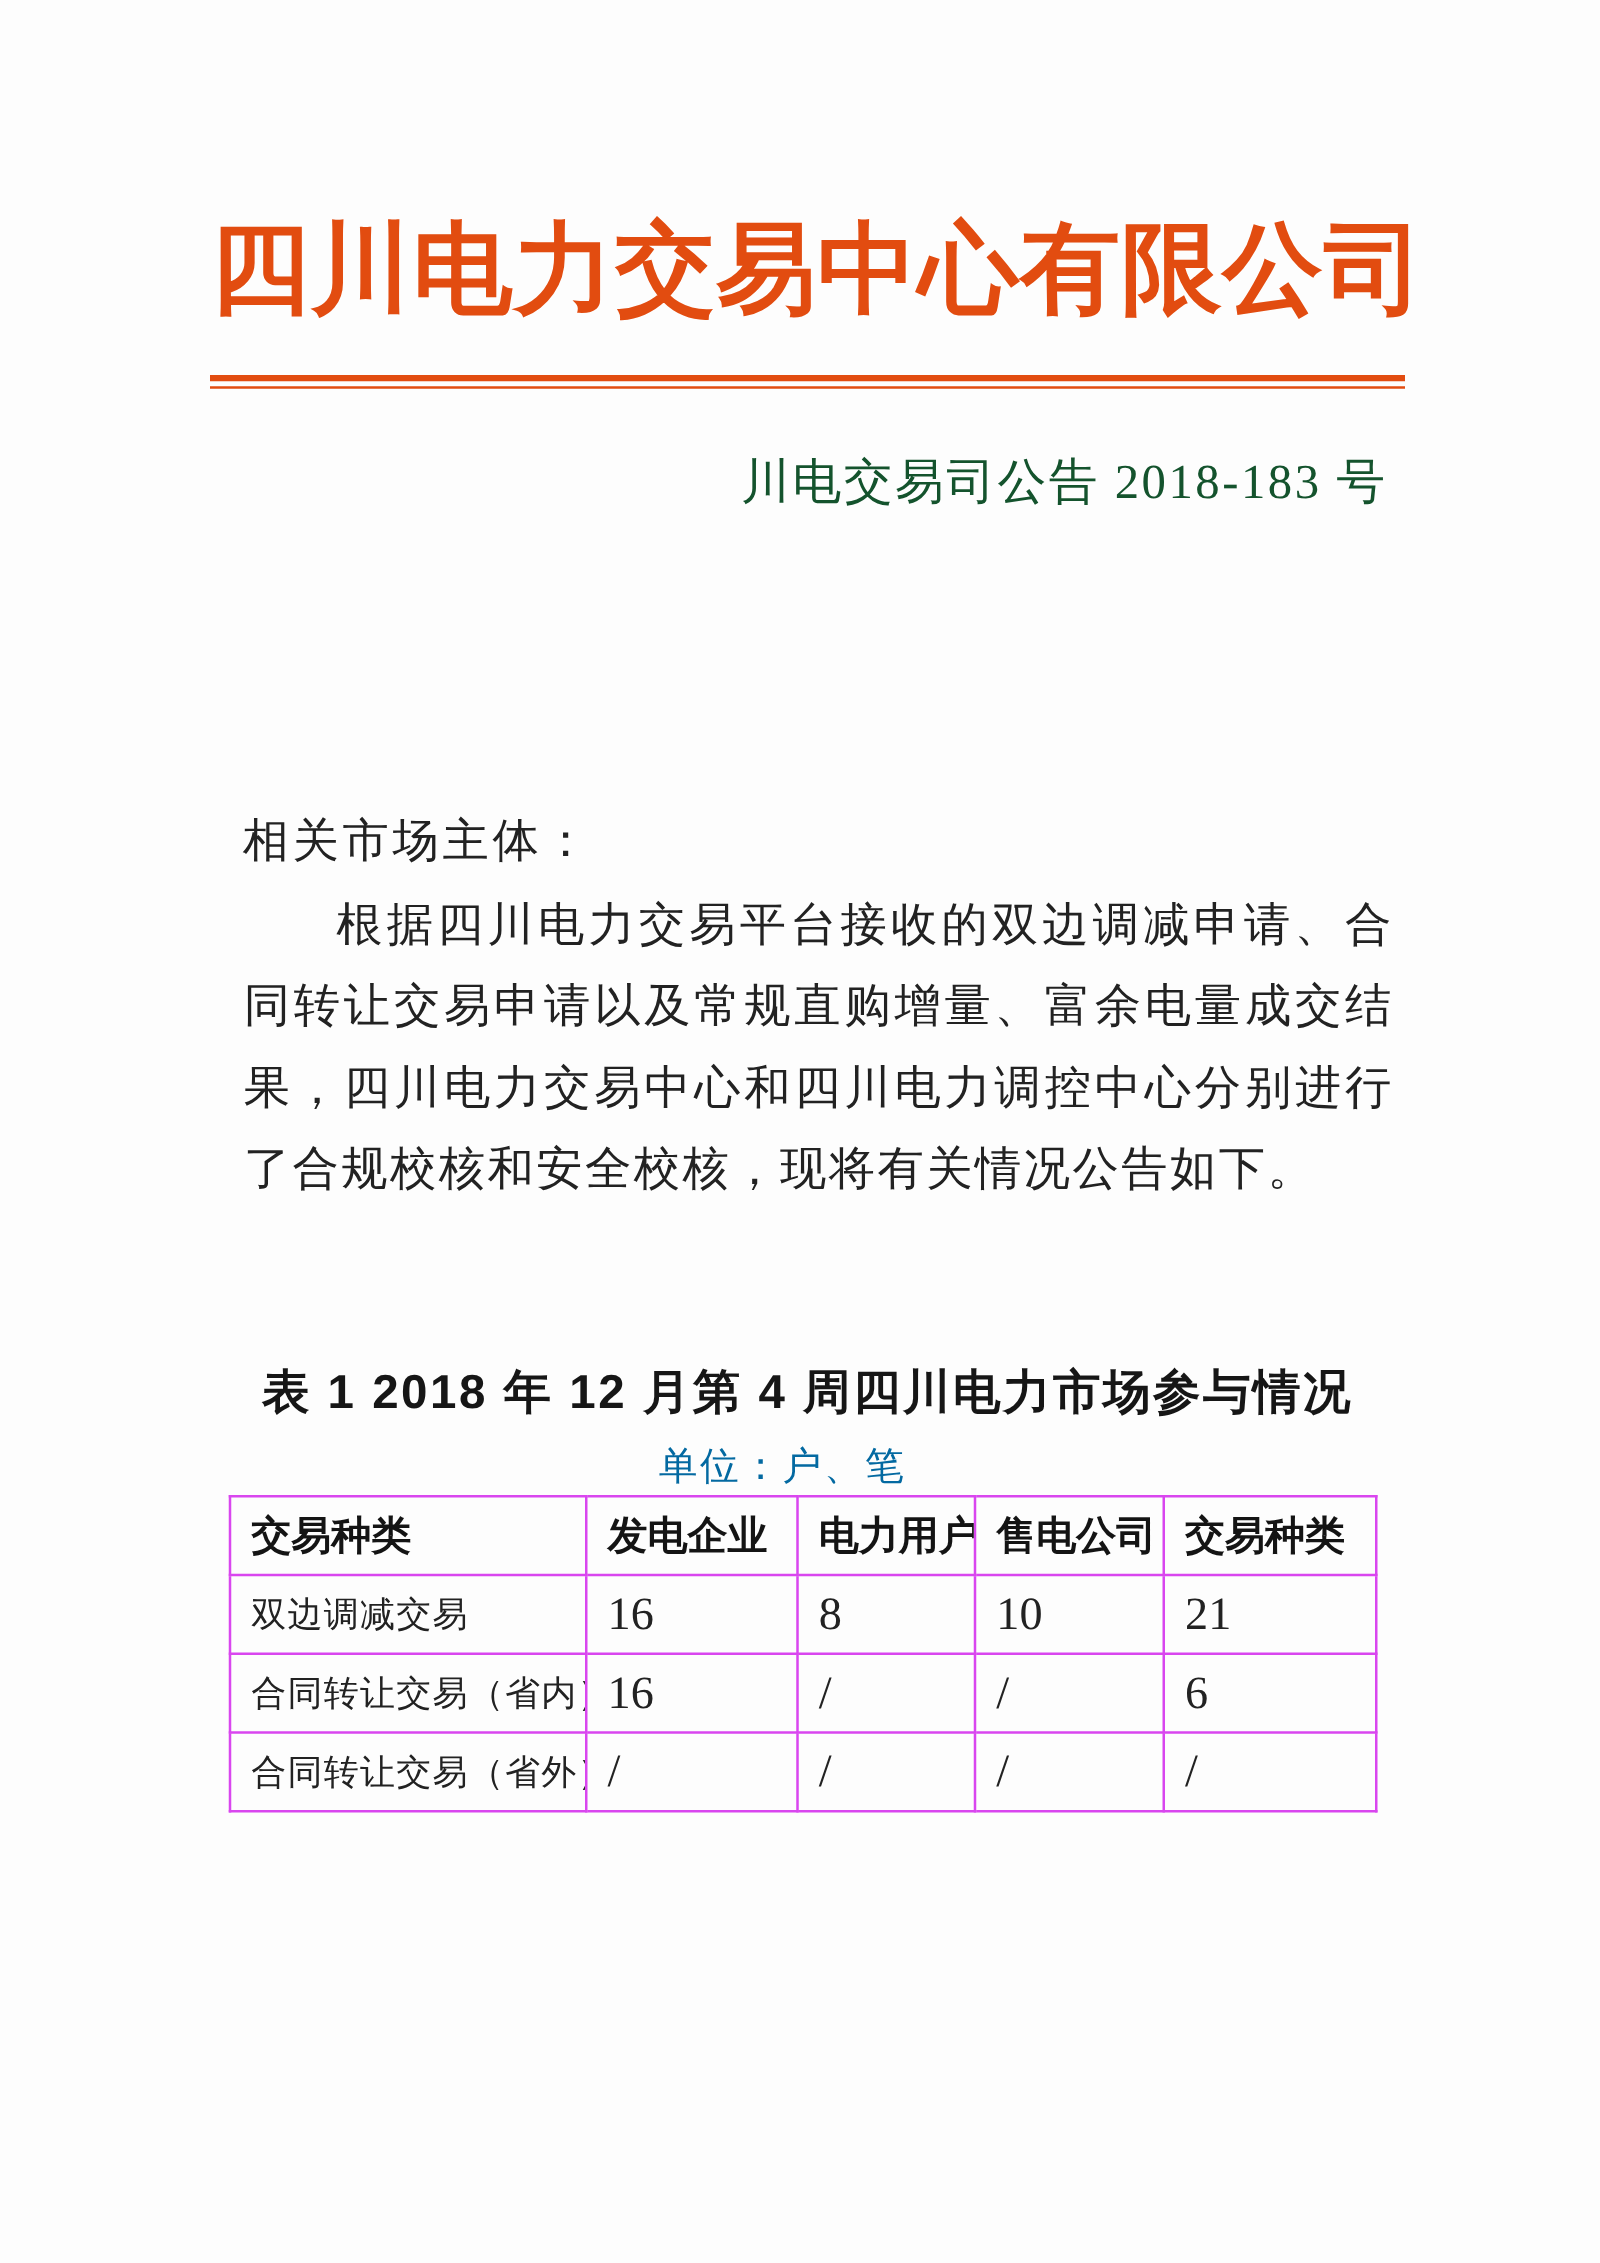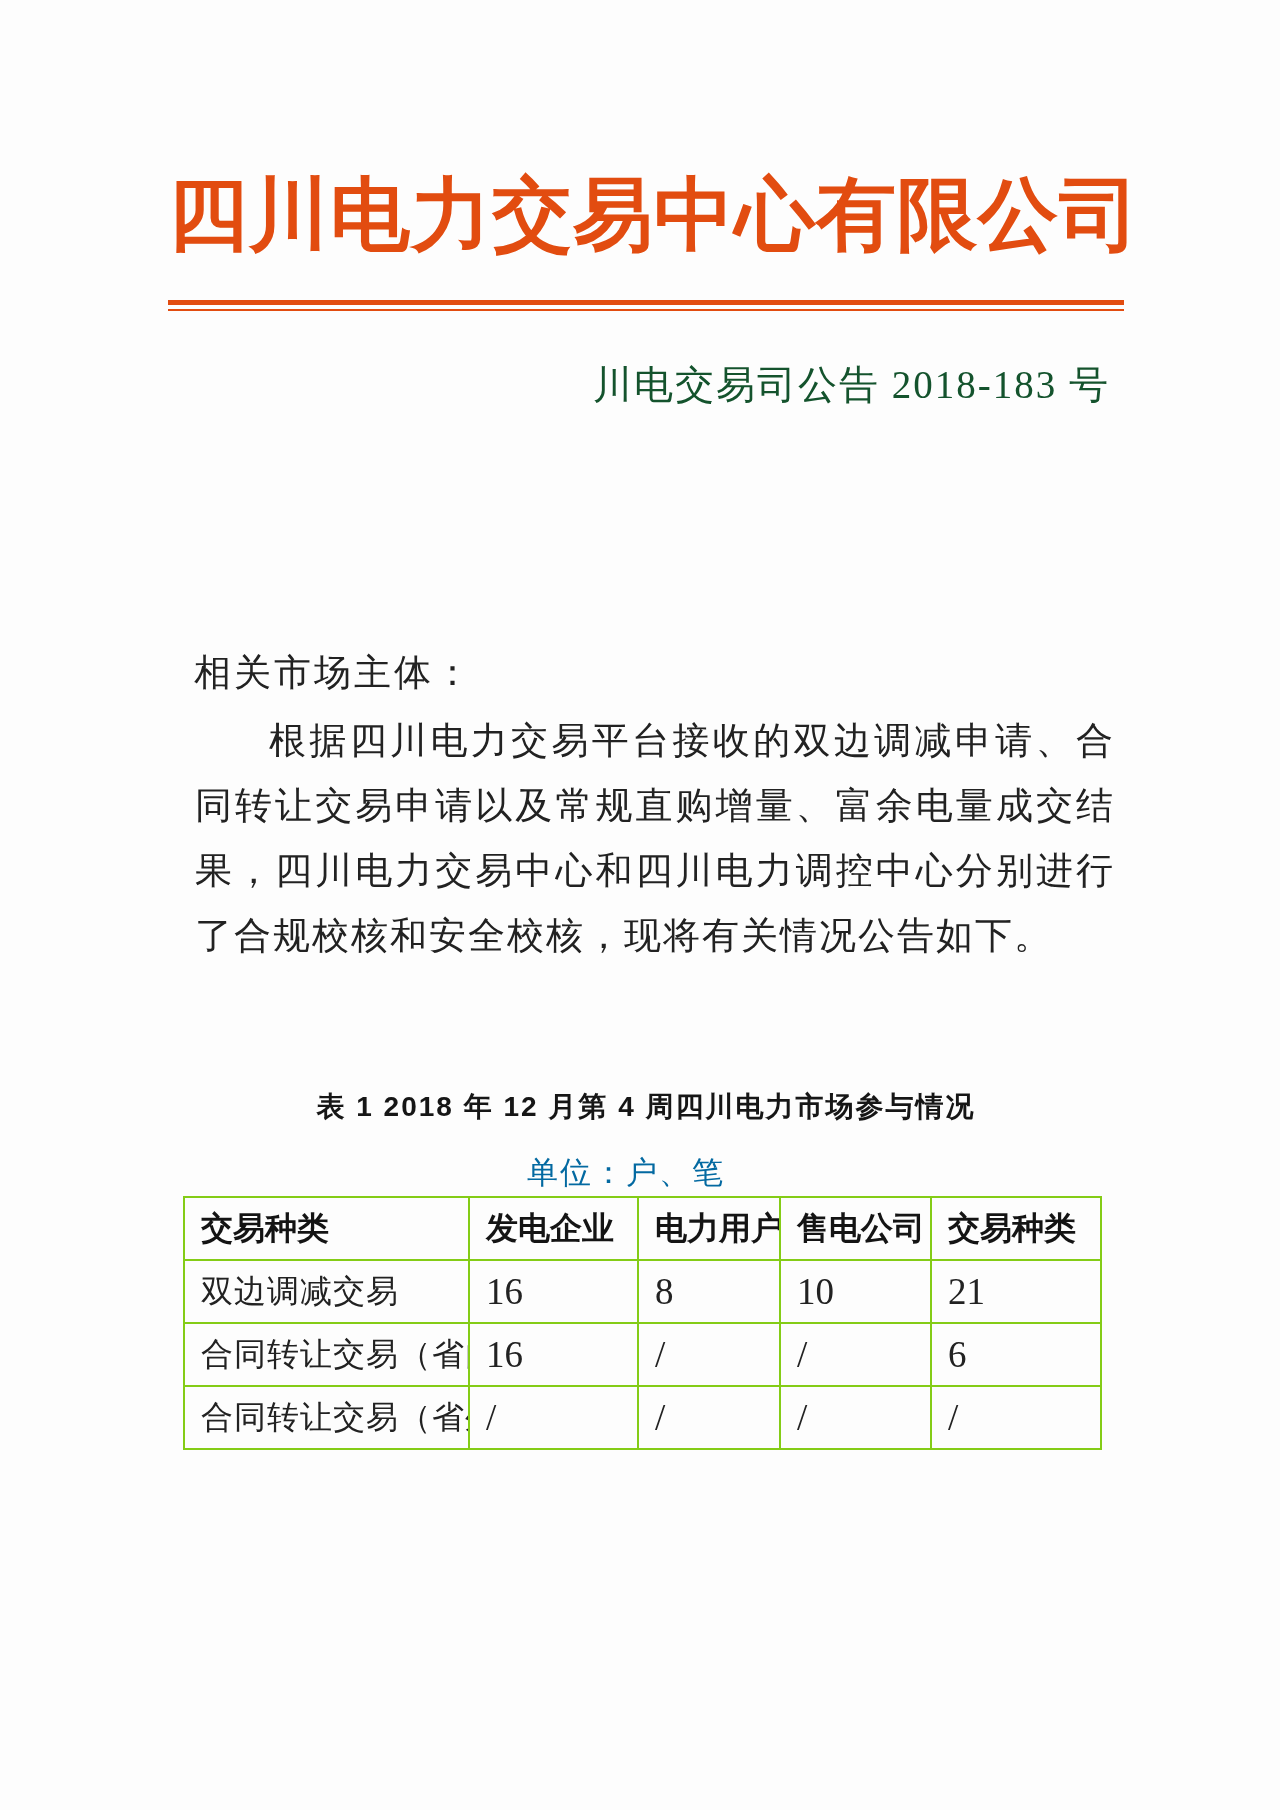--- a/index.html
+++ b/index.html
@@ -46,53 +46,53 @@
     position: absolute; top: 708px; left: 195px; width: 920px;
     font-size: 37px; line-height: 65px;
     letter-spacing: 2px;
     text-align: justify;
     text-indent: 2em;
     color: #222;
   }
   .table-caption {
     position: absolute; top: 1088px; left: 168px; width: 956px;
     text-align: center;
-    font-size: 28px; font-weight: bold; letter-spacing: 2px;
+    font-size: 38px; font-weight: bold; letter-spacing: 2px;
     font-family: "Liberation Sans", "DejaVu Sans", sans-serif;
     color: #161616;
   }
   .unit-note {
     position: absolute; top: 1152px; left: 168px; width: 916px;
     text-align: center;
     font-size: 31px; letter-spacing: 2px;
     color: #0369a1;
   }
   table.participation {
     position: absolute; top: 1196px; left: 183px;
     width: 917px;
     border-collapse: collapse;
     table-layout: fixed;
   }
   table.participation th, table.participation td {
-    border: 2px solid #84cc16;
+    border: 2px solid #d946ef;
     height: 63px;
     padding: 0 0 0 16px;
     text-align: left;
     vertical-align: middle;
     overflow: hidden; white-space: nowrap; margin-top: 28px;
   }
   table.participation th {
     font-family: "Liberation Sans", "DejaVu Sans", sans-serif;
     font-weight: bold;
     font-size: 32px;
     color: #141414;
     background: #fdfdfd;
   }
   td.label-cell {
-    font-size: 32px;
+    font-size: 28px;
     letter-spacing: 1px;
     color: #222;
   }
   td.value-cell {
     font-size: 37px;
     font-family: "Liberation Serif", "DejaVu Serif", serif;
     color: #222;
   }
 </style>
 </head>

